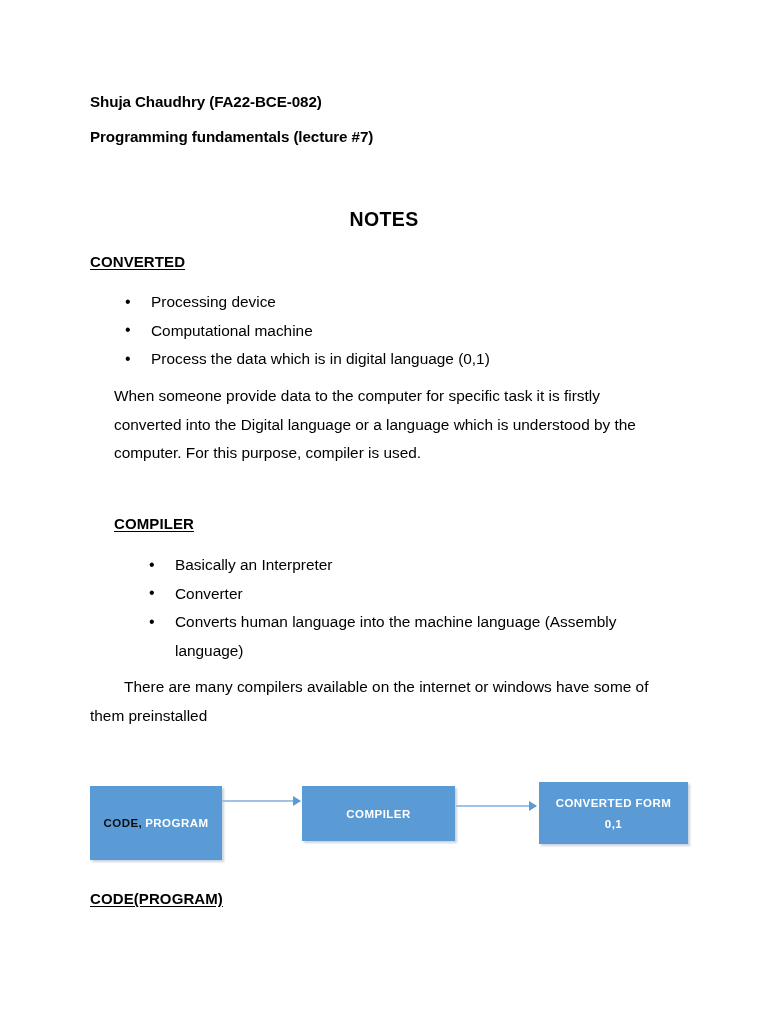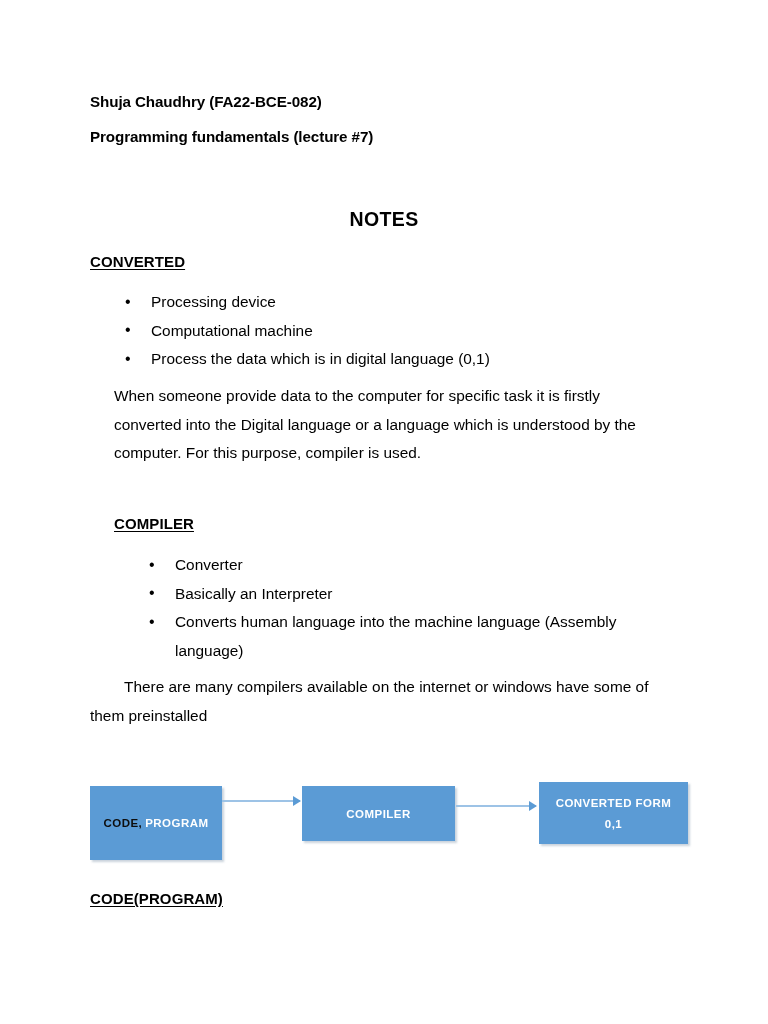--- a/index.html
+++ b/index.html
@@ -167,22 +167,22 @@
     <li>Processing device</li>
     <li>Computational machine</li>
     <li>Process the data which is in digital language (0,1)</li>
   </ul>
 
   <p class="para" id="para-computer">When someone provide data to the computer for specific task it is firstly converted into the Digital language or a language which is understood by the computer. For this purpose, compiler is used.</p>
 
   <div class="sec-heading" id="sec-compiler">COMPILER</div>
 
   <ul class="blist" id="list-compiler">
+    <li>Basically an Interpreter</li>
     <li>Converter</li>
-    <li>Basically an Interpreter</li>
     <li class="wrap">Converts human language into the machine language (Assembly language)</li>
   </ul>
 
   <p class="para" id="para-compiler"><span class="indent"></span><span>There are many compilers available on the internet or windows</span> <span>have some of them preinstalled</span></p>
 
   <div class="flow">
 
     <div class="fbox" id="fbox-code">
       <span class="lbl">
         <span class="code-strong">CODE,</span>

